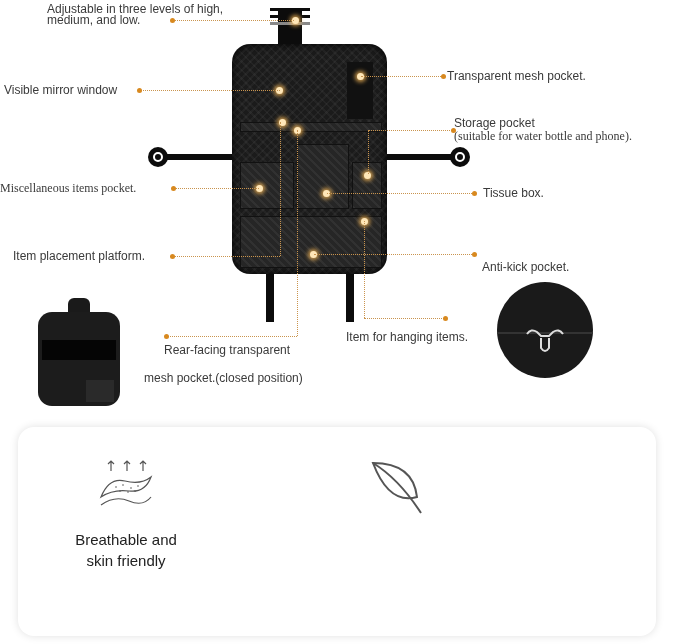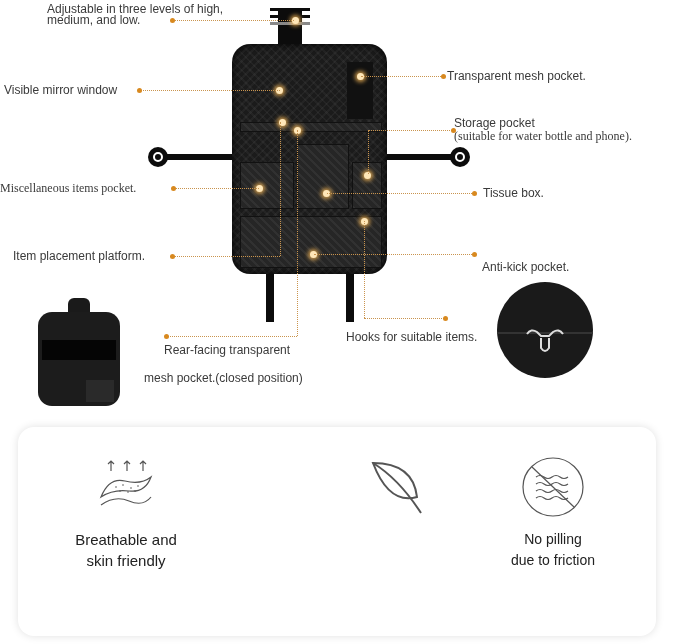--- a/index.html
+++ b/index.html
@@ -93,21 +93,21 @@
 <div class="lbl" style="left:4px;top:84px;text-align:right;">Visible mirror window</div>
 <div class="lbl" style="left:0px;top:182px;font-family:Liberation Serif, serif;">Miscellaneous items pocket.</div>
 <div class="lbl" style="left:13px;top:250px;">Item placement platform.</div>
 <div class="lbl" style="left:144px;top:344px;margin-left:20px;">Rear-facing transparent</div>
 <div class="lbl" style="left:144px;top:372px;">mesh pocket.(closed position)</div>
 <div class="lbl" style="left:447px;top:70px;">Transparent mesh pocket.</div>
 <div class="lbl" style="left:454px;top:117px;">Storage pocket</div>
 <div class="lbl" style="left:454px;top:130px;font-family:Liberation Serif, serif;">(suitable for water bottle and phone).</div>
 <div class="lbl" style="left:483px;top:187px;">Tissue box.</div>
 <div class="lbl" style="left:482px;top:261px;text-align:right;">Anti-kick pocket.</div>
-<div class="lbl" style="left:346px;top:331px;">Hooks for suitable items.</div>
+<div class="lbl" style="left:346px;top:331px;">Item for hanging items.</div>
 
 <div class="thumb-left">
   <div style="position:absolute;left:30px;top:0;width:22px;height:20px;background:#1a1a1a;border-radius:6px 6px 0 0;"></div>
   <div style="position:absolute;left:0;top:14px;width:82px;height:94px;background:#1c1c1c;border-radius:14px;"></div>
   <div style="position:absolute;left:4px;top:42px;width:74px;height:20px;background:#050505;"></div>
   <div style="position:absolute;left:48px;top:82px;width:28px;height:22px;background:#2a2a2a;"></div>
 </div>
 <div class="thumb-right">
   <div style="position:absolute;left:0;top:50px;width:96px;height:2px;background:#333;"></div>
   <svg width="96" height="96" style="position:absolute;left:0;top:0">
@@ -139,26 +139,13 @@
     <div class="flabel"><span>Breathable and</span><br><span>skin friendly</span></div>
   </div>
   <div class="feature" style="left:300px;width:160px;">
     <svg width="70" height="60" viewBox="0 0 70 60">
       <g stroke="#555" stroke-width="2" fill="none">
         <path d="M10 6 q40 0 44 34 q-28 8 -44 -34z"></path>
           <path d="M10 6 q26 16 48 50"></path>
       </g>
     </svg>
   </div>
-  <div class="feature" style="left:480px;width:110px;">
-    <svg width="70" height="60" viewBox="0 0 70 60">
-      <g stroke="#555" stroke-width="1.2" fill="none">
-        <ellipse cx="35" cy="30" rx="30" ry="29"></ellipse>
-          <path d="M14 10 l42 40"></path>
-        <path d="M18 20 q4 -3 8 0 t8 0 t8 0 t8 0"></path>
-          <path d="M18 27 q4 -3 8 0 t8 0 t8 0 t8 0"></path>
-          <path d="M18 34 q4 -3 8 0 t8 0 t8 0 t8 0"></path>
-          <path d="M18 41 q4 -3 8 0 t8 0 t8 0 t8 0"></path>
-      </g>
-    </svg>
-    <div class="flabel" style="font-size:14px;"><span>No pilling</span><br><span>due to friction</span></div>
-  </div>
 </div>
 
 </body></html>

